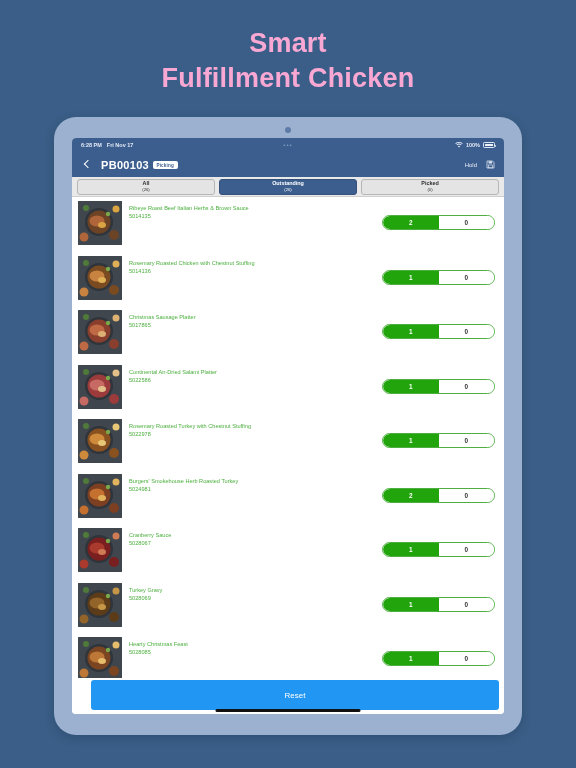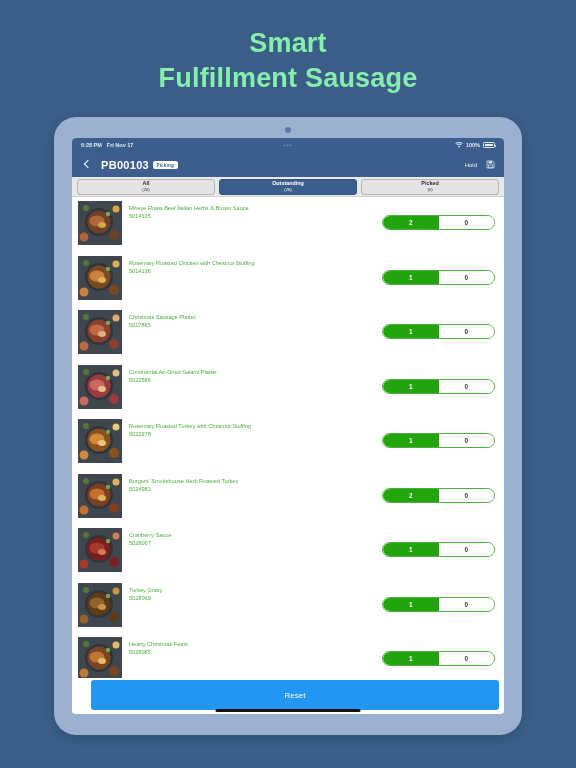--- a/index.html
+++ b/index.html
@@ -7,21 +7,21 @@
     width:576px;height:768px;overflow:hidden;
     background:#3a5e87;
     font-family:"Liberation Sans", sans-serif;
     -webkit-font-smoothing:antialiased;
   }
   .page{position:relative;width:576px;height:768px;}
 
   
   .headline{
     position:absolute;top:26px;left:0;width:576px;
-    text-align:center;color:#86efac;
+    text-align:center;color:#f9a8d4;
     font-size:27px;font-weight:bold;line-height:1.28;
     letter-spacing:.2px;
   }
   .headline .l1{display:block;}
   .headline .l2{display:block;}
 
   
   .tablet{
     position:absolute;left:54px;top:117px;
     width:468px;height:618px;
@@ -168,21 +168,21 @@
     width:145px;height:3px;border-radius:2px;background:#111111;
   }
 </style>
 </head>
 <body>
 
 <div class="page">
 
   <div class="headline">
     <span class="l1">Smart</span>
-    <span class="l2">Fulfillment Sausage</span>
+    <span class="l2">Fulfillment Chicken</span>
   </div>
 
   <div class="tablet">
     <div class="camera"></div>
 
     <div class="screen">
 
       <div class="statusbar">
         <div class="sb-left">
           <span>6:28 PM</span>

